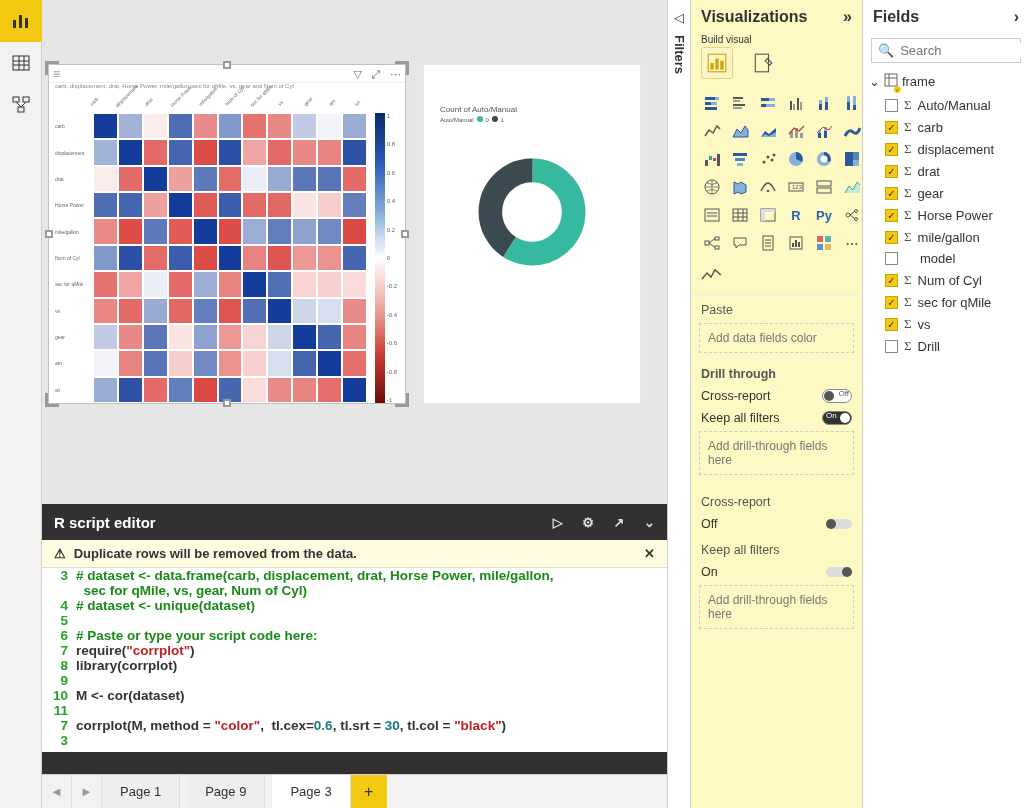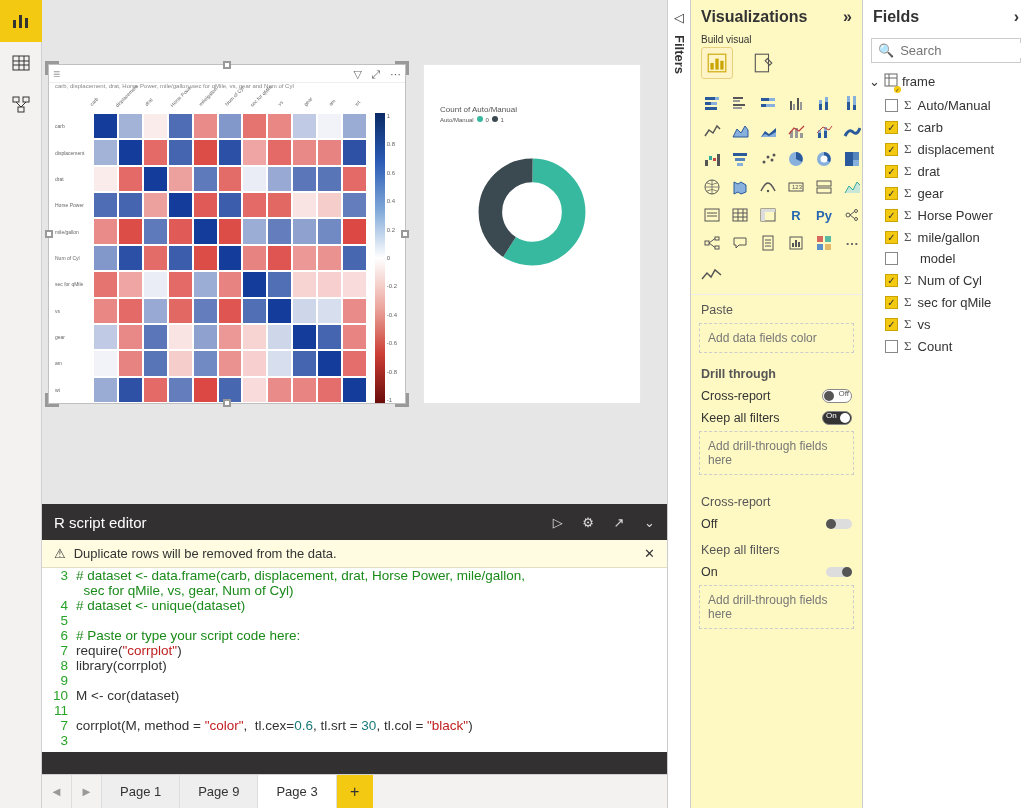--- a/index.html
+++ b/index.html
@@ -325,21 +325,21 @@
       <div style="display:flex; justify-content:center; margin-top:30px;">
         <svg width="110" height="110" viewBox="0 0 42 42">
           <circle cx="21" cy="21" r="15.9" fill="none" stroke="#36b99e" stroke-width="9" stroke-dasharray="59 41" stroke-dashoffset="25"></circle>
           <circle cx="21" cy="21" r="15.9" fill="none" stroke="#3b4a50" stroke-width="9" stroke-dasharray="41 59" stroke-dashoffset="66"></circle>
         </svg>
       </div>
     </div>
 
   </div>
 
-  <div class="r-editor-panel" style="height:270px;">
+  <div class="r-editor-panel" style="height:270px;font-weight:bold;">
     <div class="r-editor-hdr">
       <span class="title">R script editor</span>
       <span class="tools">
         <span>▷</span>
         <span>⚙</span>
         <span>↗</span>
         <span>⌄</span>
       </span>
     </div>
     <div class="r-warning">
@@ -397,21 +397,21 @@
         <div class="line">
           <div class="ln">3</div>
           <div></div>
         </div>
       </div>
   </div>
 
   <div class="tabs">
     <div class="nav">◄</div>
     <div class="nav">►</div>
-    <div id="tabrow" style="display:flex;">
+    <div id="tabrow" style="display:flex;gap:7px;">
         <div class="tab">Page 1</div>
         <div class="tab">Page 9</div>
         <div class="tab active">Page 3</div>
       </div>
     <div class="add">+</div>
   </div>
 </div>
 
 <div class="filters-rail">
   <span>◁</span>
@@ -798,16 +798,16 @@
         <span>sec for qMile</span>
       </div>
       <div class="field-row">
         <div class="cb checked"></div>
         <span class="sigma">Σ</span>
         <span>vs</span>
       </div>
       <div class="field-row">
         <div class="cb"></div>
         <span class="sigma">Σ</span>
-        <span>Count</span>
+        <span>Drill</span>
       </div>
     </div>
 </div>
 
 </body></html>

